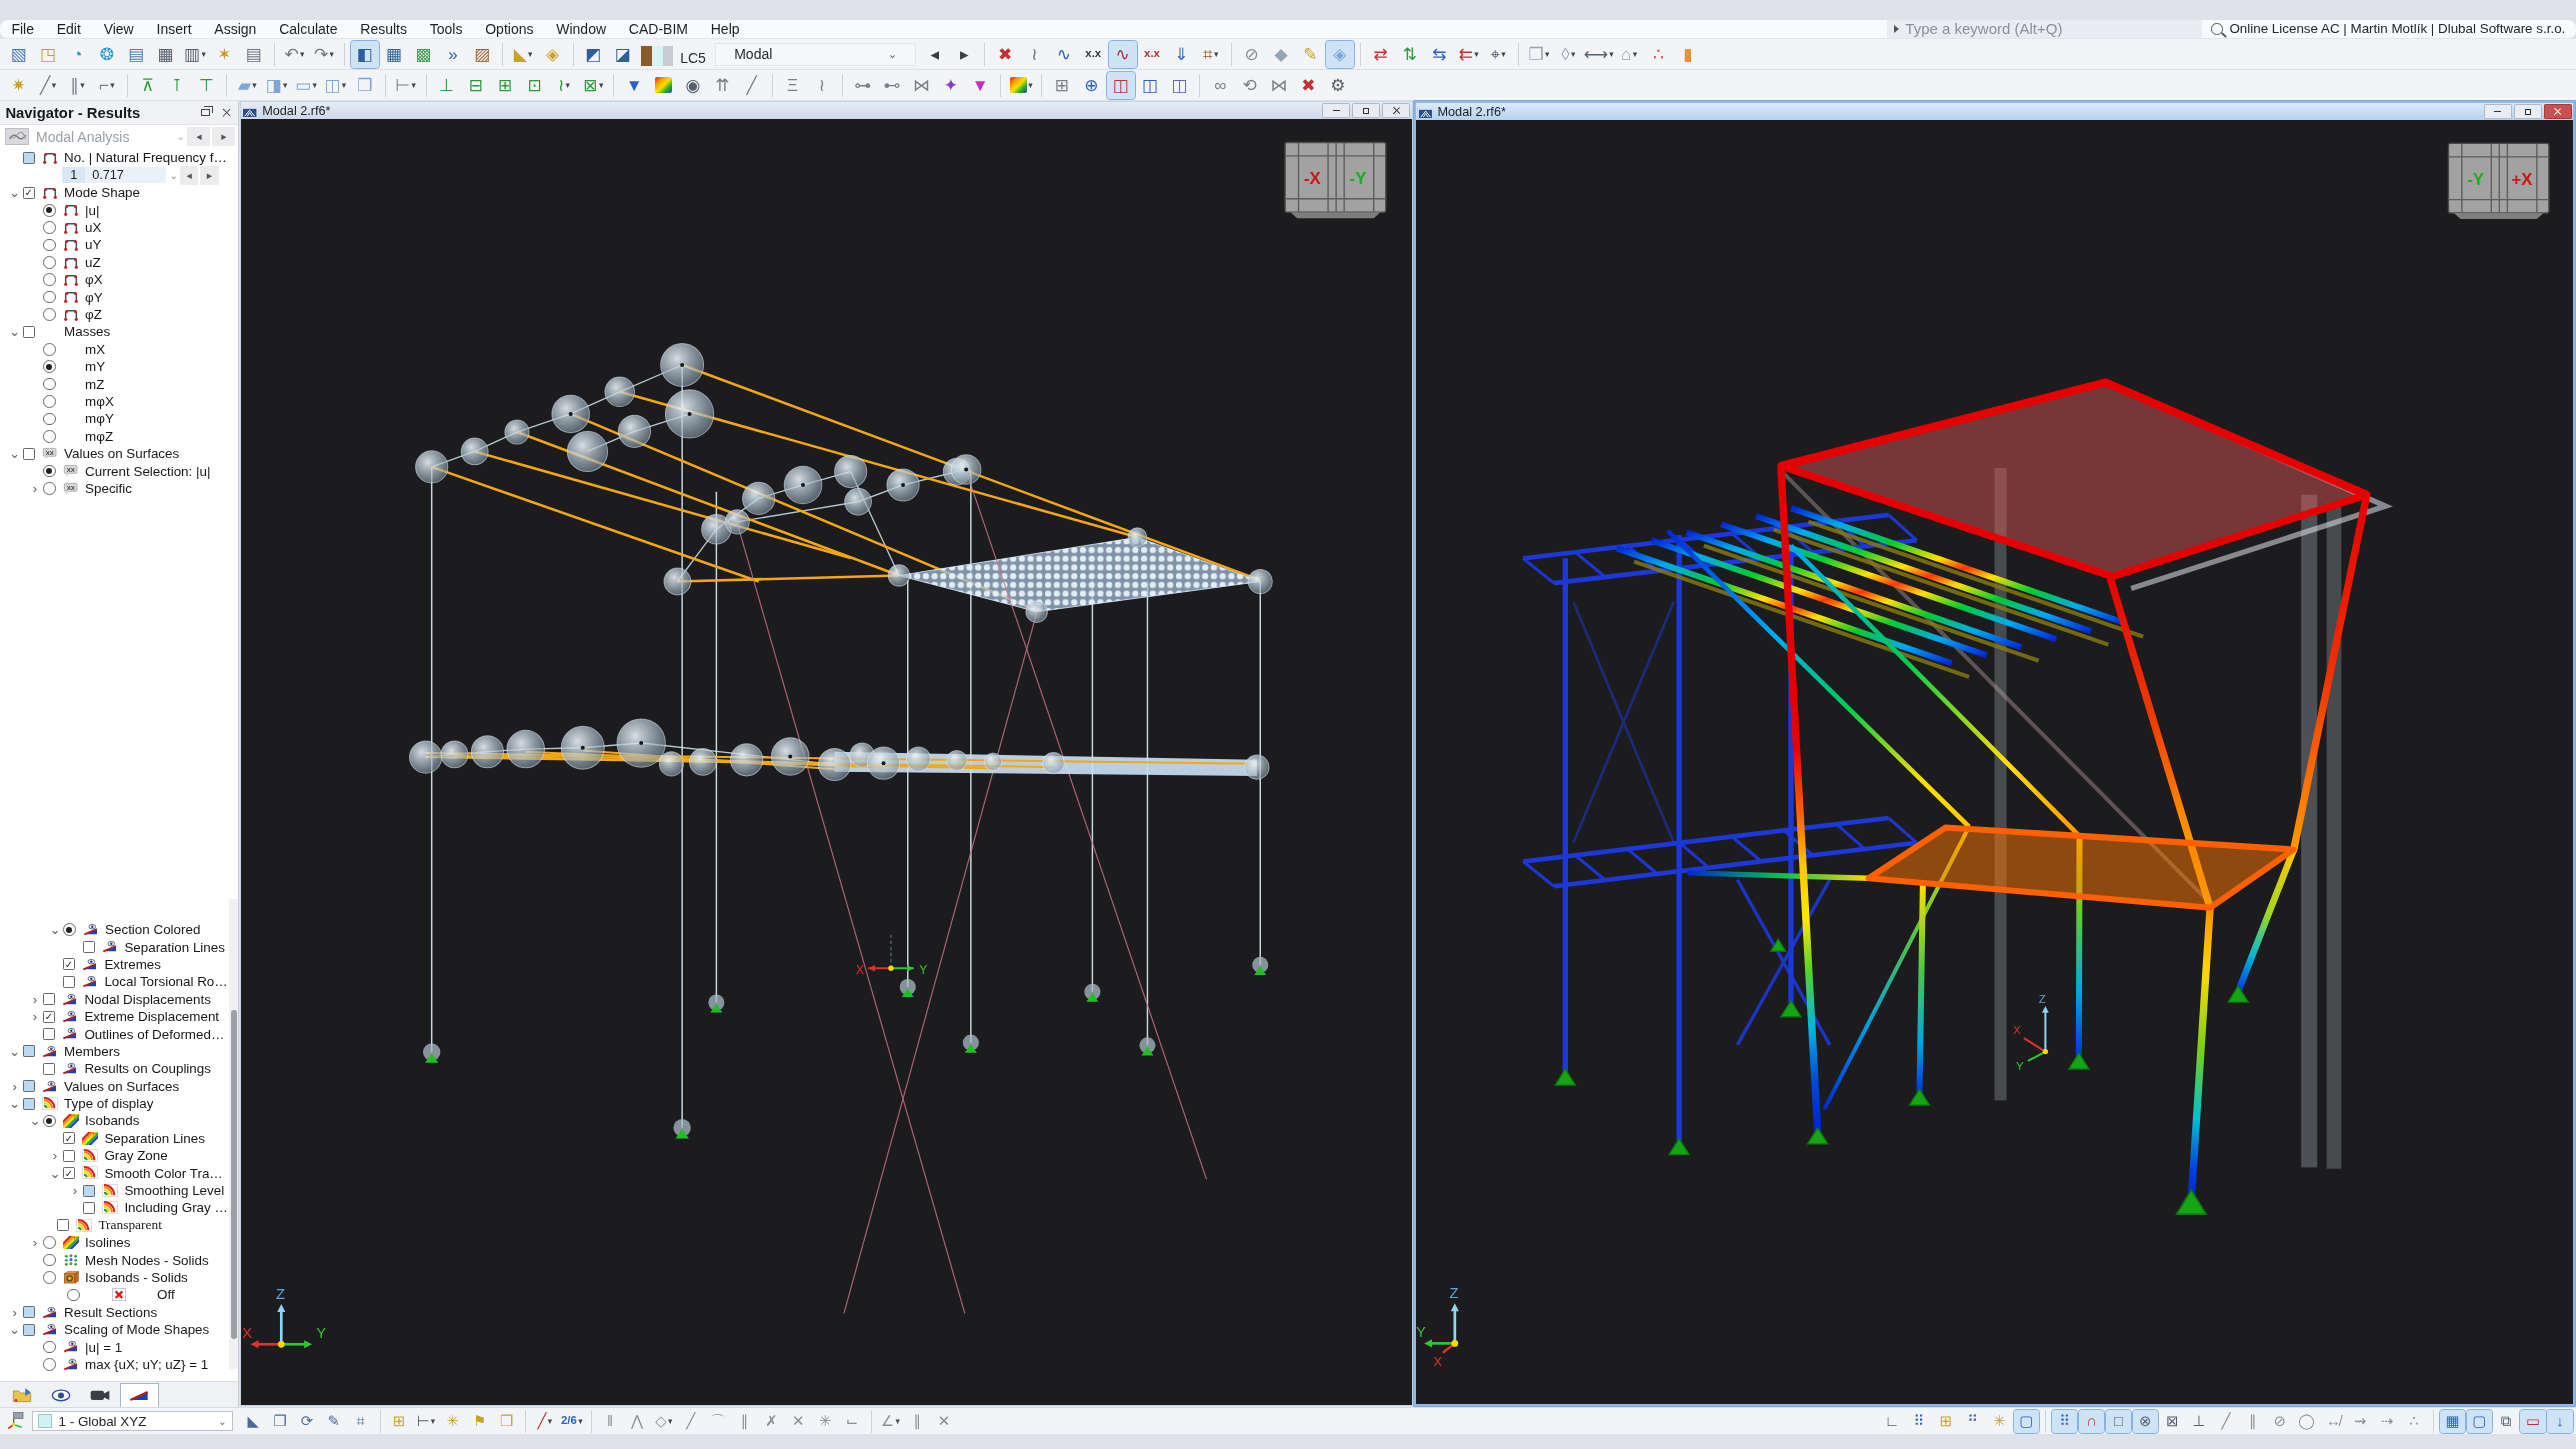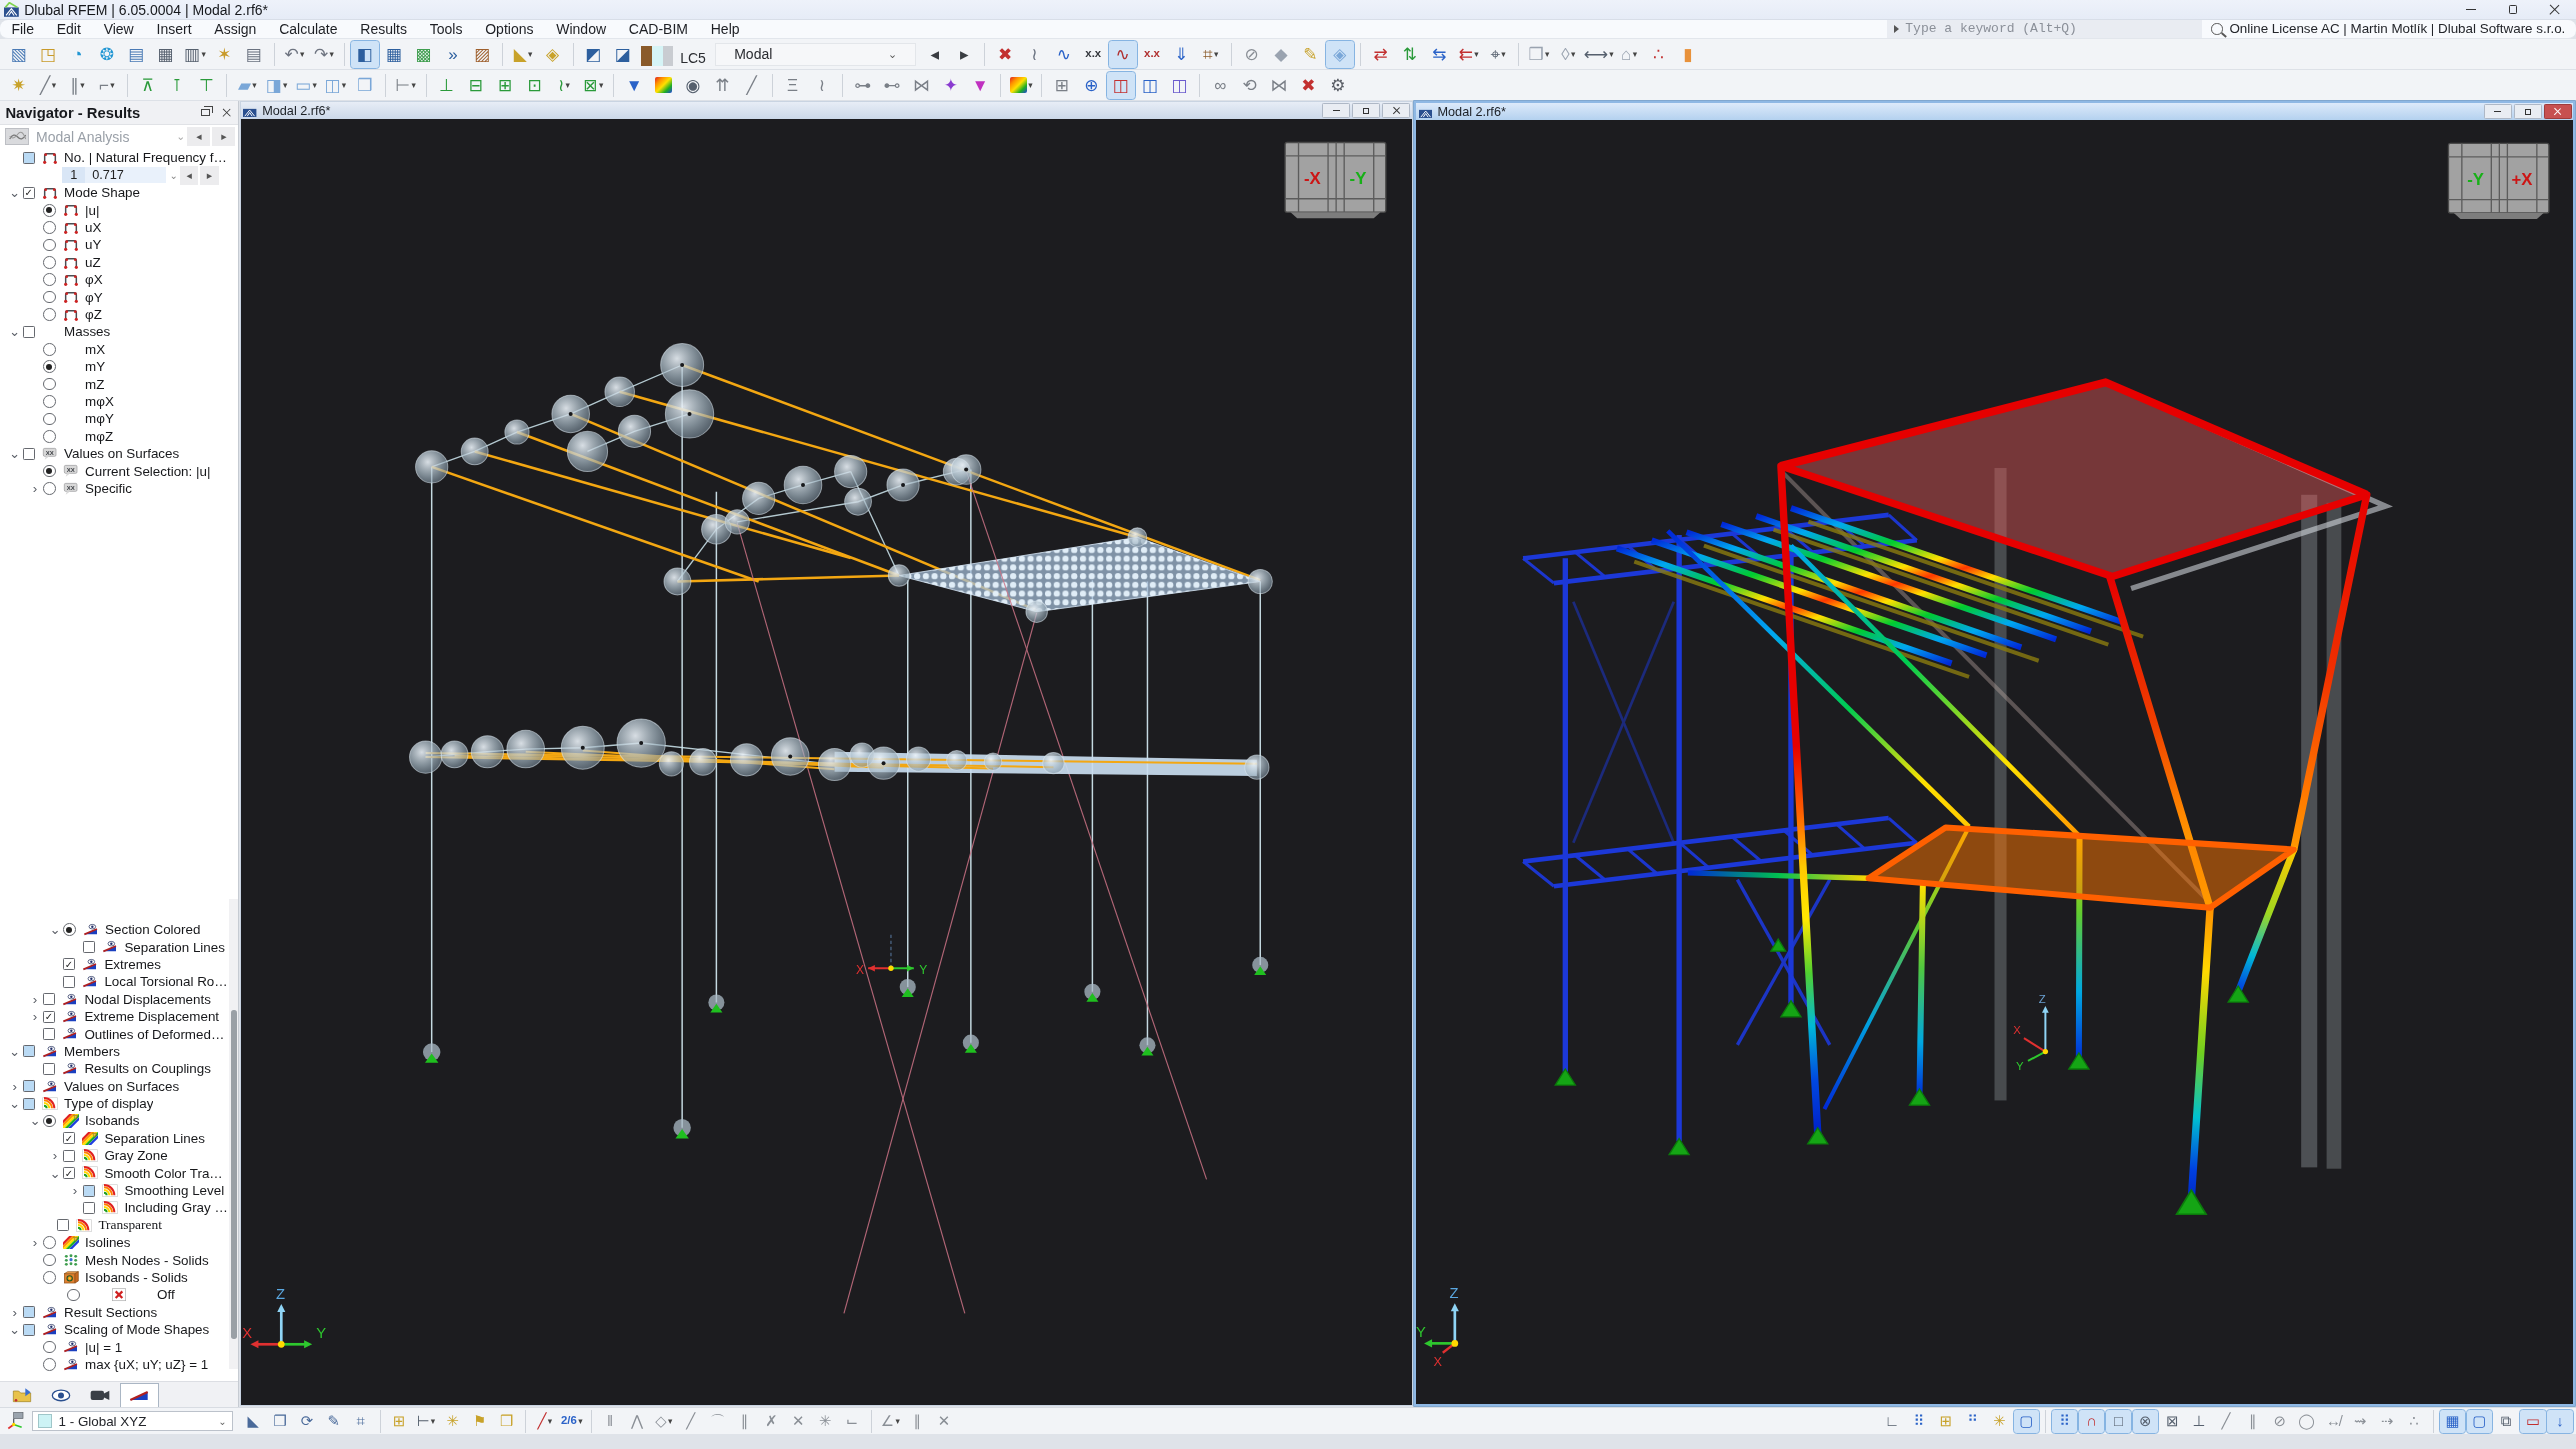--- a/index.html
+++ b/index.html
@@ -23,22 +23,22 @@
 
   
   .menubar { position:absolute; left:0; top:20px; width:2576px; height:19px;
     background:#f8fafd; display:flex; align-items:center; border-bottom:0.7px solid #e2e6ec;border-radius:8px; }
   .menu-item { font-size:14px; color:#1d1f24; padding:0 11.4px; height:19px; display:flex; align-items:center; }
   .menright { margin-left:auto; display:flex; align-items:center; }
   .searchbox { width:315px; height:17.4px; background:#e9ecf2; display:flex; align-items:center;
     padding:0 6.7px; margin-right:9.4px; }
   .searchbox .tri { width:0; height:0; border-left:5.4px solid #555; border-top:4px solid transparent;
     border-bottom:4px solid transparent; margin-right:6.7px; }
-  .searchbox input { border:none; outline:none; background:transparent; font-size:13px;
-    color:#333; width:100%; font-family:Liberation Mono, monospace; }
+  .searchbox input { border:none; outline:none; background:transparent; font-size:15px;
+    color:#333; width:100%; font-family:Liberation Sans, sans-serif; }
   .searchbox input::placeholder { color:#8b9099; }
   .mag { width:11.4px; height:11.4px; border:1.7px solid #555; border-radius:50%; position:relative; margin-right:6.7px;}
   .mag::after { content:""; position:absolute; width:6px; height:1.7px; background:#555;
     transform:rotate(40deg); left:8.7px; top:10px; }
   .license { font-size:13.4px; color:#24262b; margin-right:10.7px; white-space:nowrap; }
 
   
   .toolbar { position:absolute; left:0; width:2576px; background:#f2f4f7; display:flex;
     align-items:center; border-bottom:0.7px solid #dde1e7; padding-left:4px; }
   #toolbar1 { top:39px; height:31px; }
@@ -147,41 +147,20 @@
   .statusbar { position:absolute; left:0; top:1434px; width:2576px; height:14.8px;
     background:#eef1f5; border-top:0.7px solid #d4d8de; display:flex; align-items:center; font-size:12.7px; color:#26282d; }
   .sp { height:14.8px; display:flex; align-items:center; padding-left:9.4px; border-left:0.7px solid #cfd4da; }
   .sp.cs{width:208px;} .sp.pl{width:81px;} .sp.sx{width:97px;} .sp.sy{width:84px;} .sp.sz{width:64px;}
 </style>
 </head>
 <body>
 
 <div id="root">
 
-  <div class="titlebar">
-    <div class="applogo">
-      <svg width="14.8" height="14.8" viewBox="0 0 22 22">
-          <rect x="0" y="8" width="22" height="14" fill="#2a4f8f"></rect>
-          <path d="M2 8 L8 1 L20 8" stroke="#7fd34f" stroke-width="2.5" fill="none"></path>
-          <path d="M3 20 L11 10 L19 20 M7 20 L11 14 L15 20" stroke="#fff" stroke-width="1.6" fill="none"></path>
-        </svg>
-    </div>
-    <div class="apptitle">Dlubal RFEM | 6.05.0004 | Modal 2.rf6*</div>
-    <div class="wbtns">
-      <div class="wbtn">
-          <span class="g-min"></span>
-        </div>
-      <div class="wbtn">
-          <span class="g-max"></span>
-        </div>
-      <div class="wbtn">
-          <span class="g-x"></span>
-        </div>
-    </div>
-  </div>
 
   <div class="menubar">
     <div id="menubar-items" style="display:flex;align-items:center;">
         <div class="menu-item">File</div>
         <div class="menu-item">Edit</div>
         <div class="menu-item">View</div>
         <div class="menu-item">Insert</div>
         <div class="menu-item">Assign</div>
         <div class="menu-item">Calculate</div>
         <div class="menu-item">Results</div>

